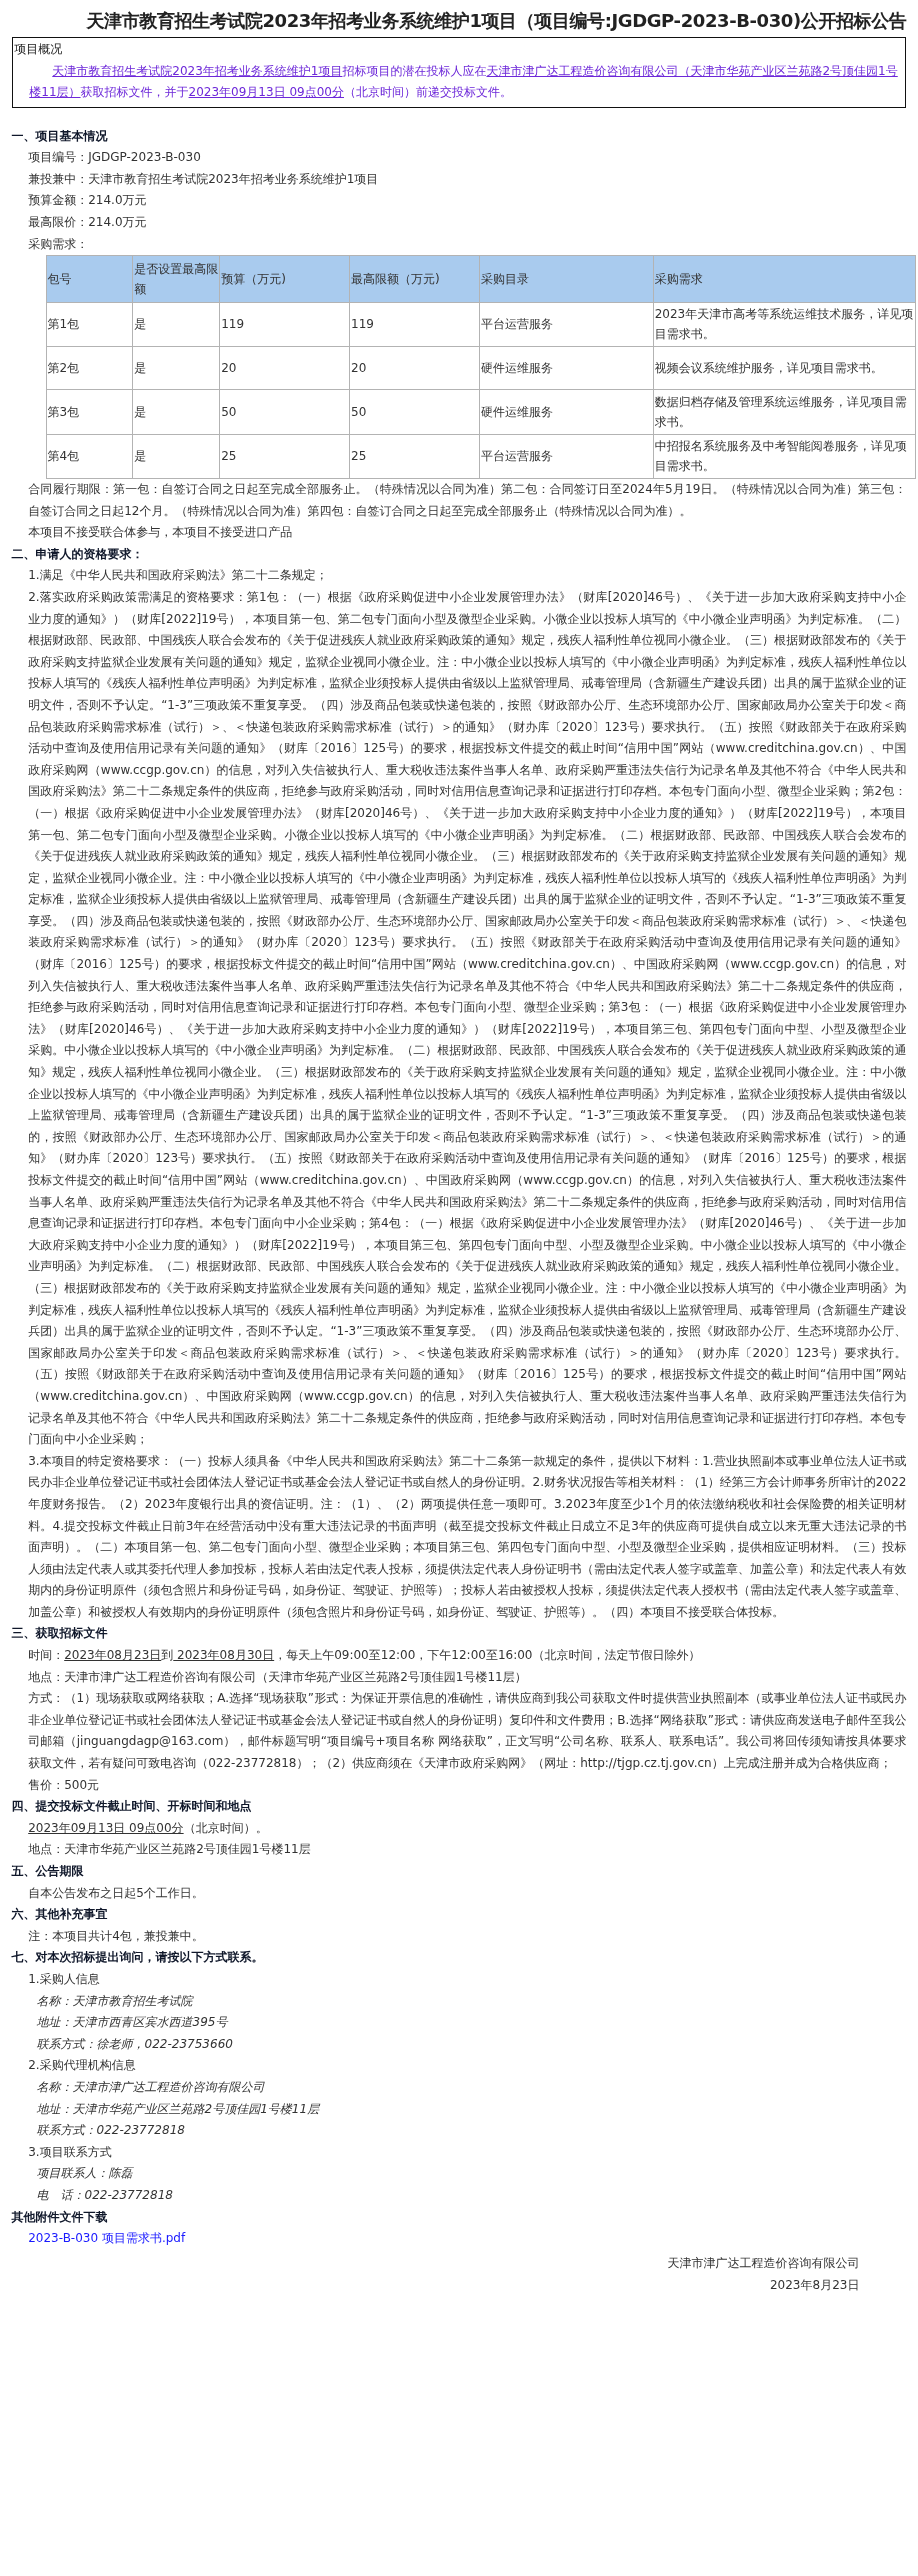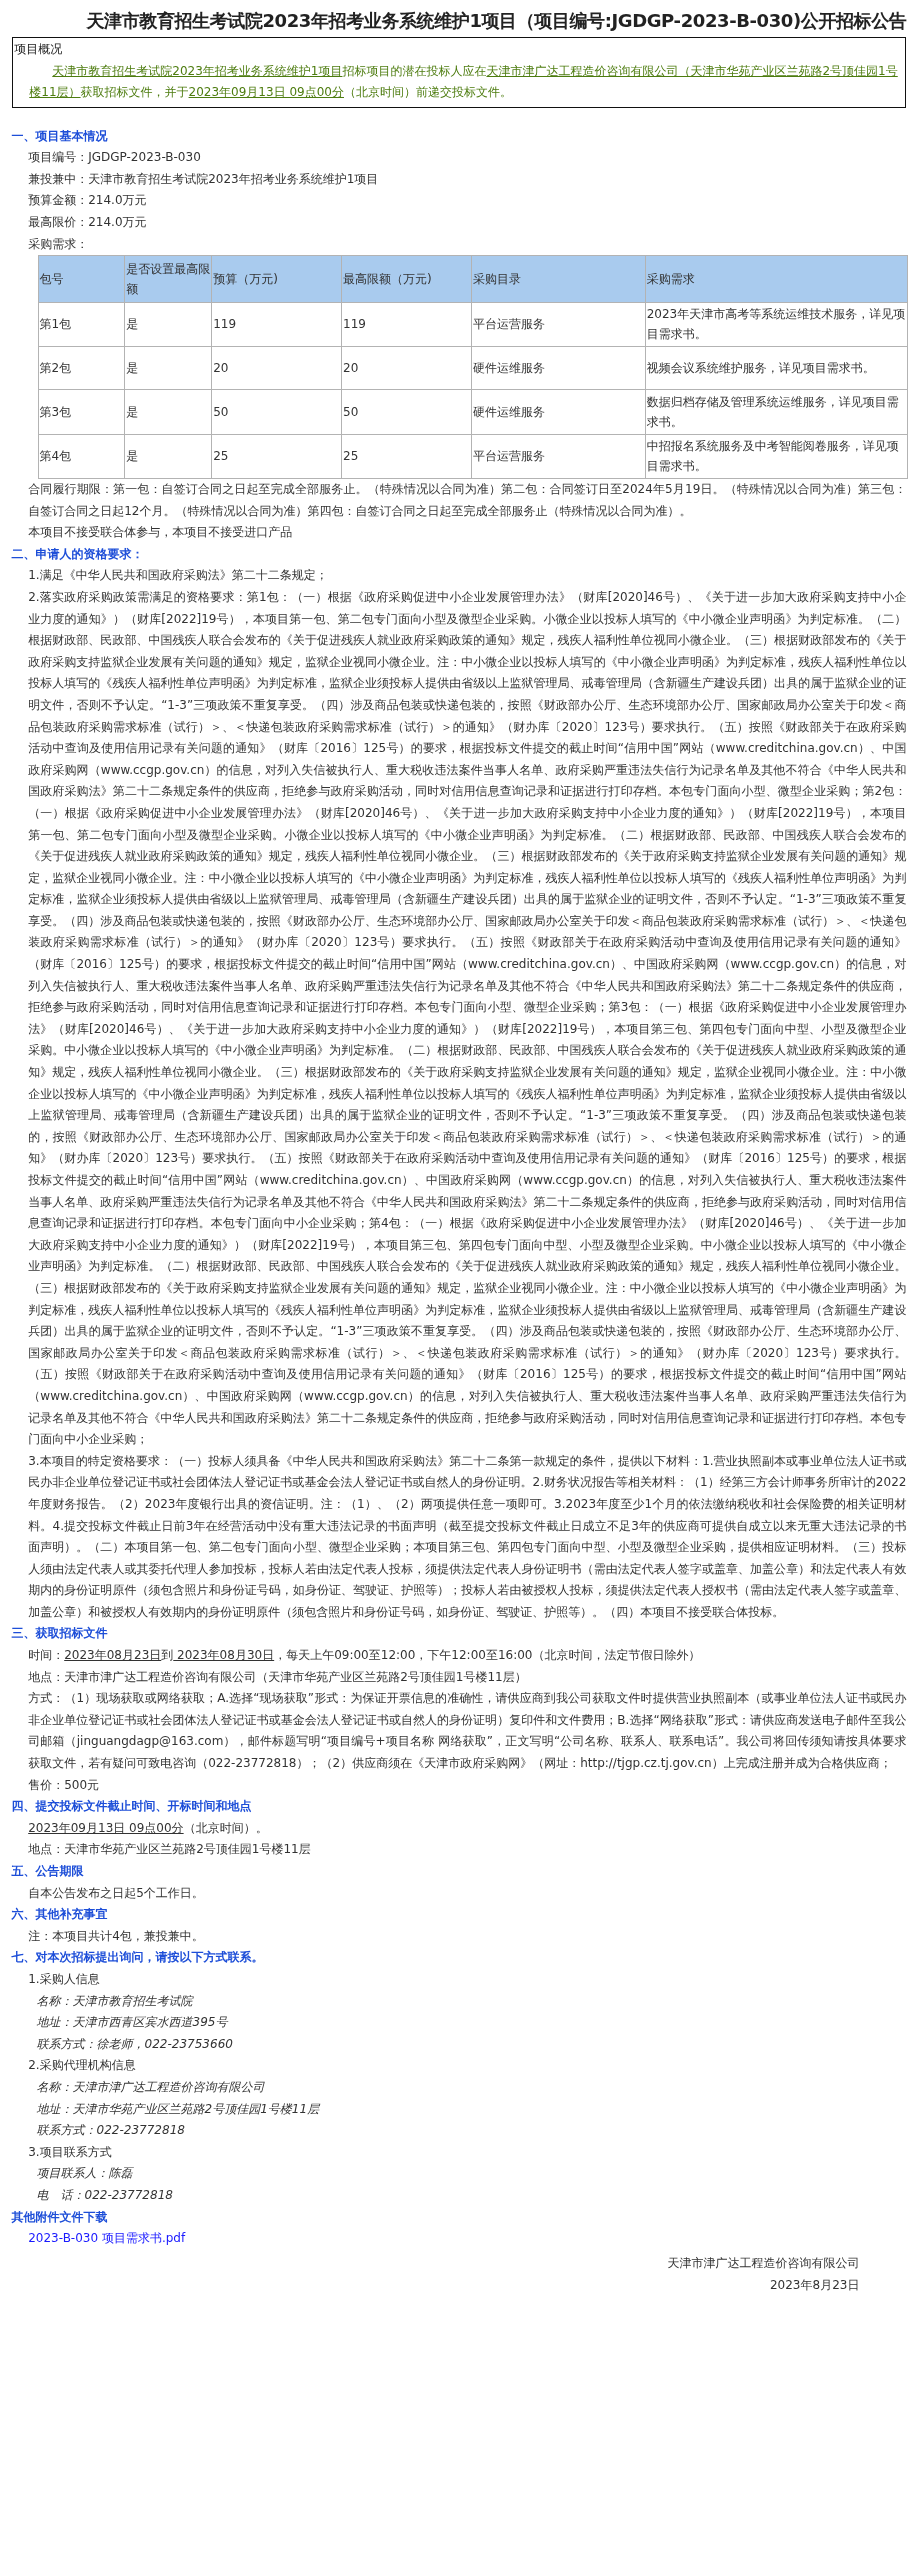--- a/index.html
+++ b/index.html
@@ -22,28 +22,28 @@
     text-align: right;
     white-space: nowrap;
     letter-spacing: -0.4px;
   }
   .overview-box {
     border: 1.2px solid #111;
     padding: 1.7px 3.3px 2.5px 1.7px;
     margin-bottom: 18px;
   }
   .overview-box .ov-label { color: #222; }
-  .overview-box .ov-text { padding-left: 15px; text-indent: 23px; color: #4d7c0f; }
+  .overview-box .ov-text { padding-left: 15px; text-indent: 23px; color: #6d28d9; }
   .u { text-decoration: underline; }
-  .sec-h { font-weight: bold; color: #1d4ed8; margin: 0; }
+  .sec-h { font-weight: bold; color: #0f172a; margin: 0; }
   .ind { padding-left: 16.6px; }
   .ind2 { padding-left: 25px; font-style: italic; }
   .para { padding-left: 16.6px; text-align: justify; }
   table.req {
-    margin-left: 26px;
+    margin-left: 34px;
     border-collapse: collapse;
     width: 870px;
     font-size: 12px;
     line-height: 20px;
   }
   table.req th, table.req td {
     border: 1.2px solid #b3b3b3;
     text-align: left;
     vertical-align: middle;
     padding: 1.7px 0.8px;

